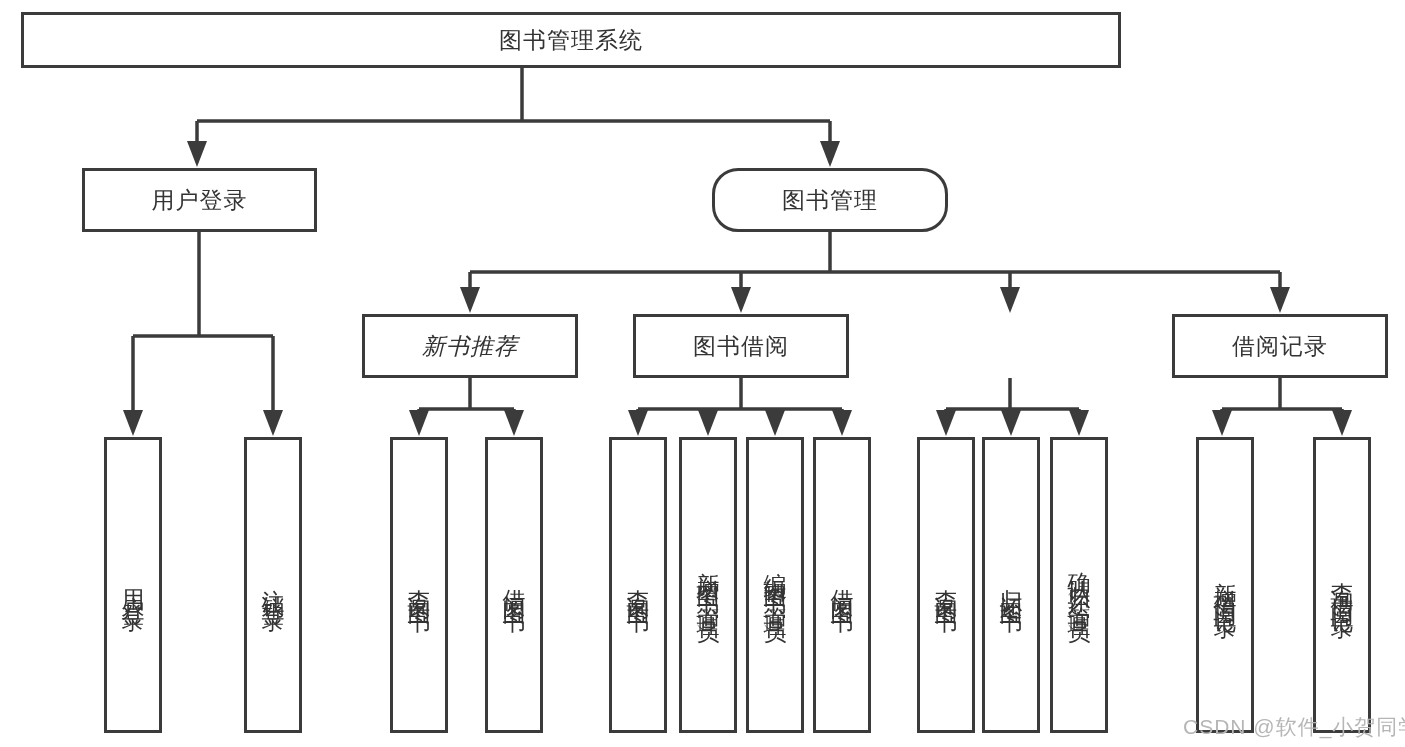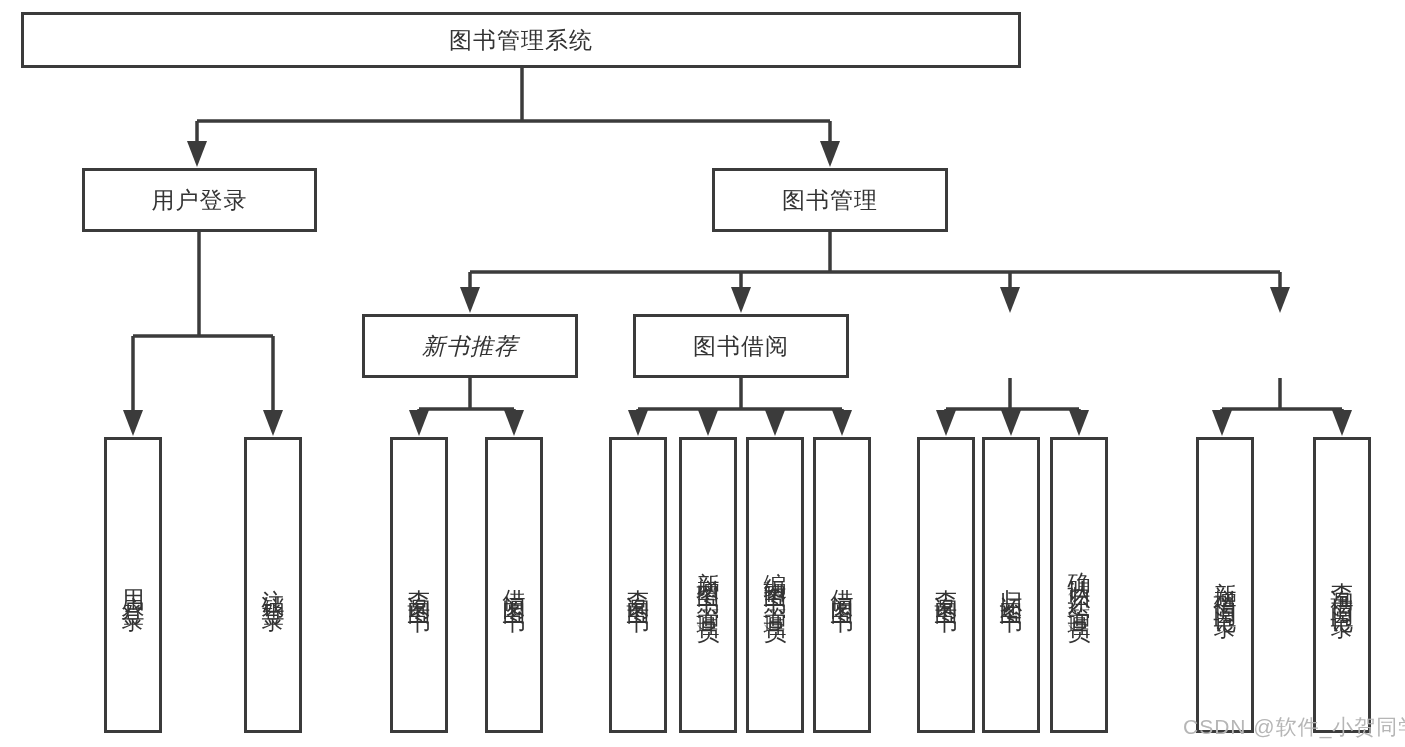--- a/index.html
+++ b/index.html
@@ -123,27 +123,28 @@
       <polygon points="765,410 785,410 775,436"></polygon>
       <polygon points="832,410 852,410 842,436"></polygon>
       <polygon points="936,410 956,410 946,436"></polygon>
       <polygon points="1001,410 1021,410 1011,436"></polygon>
       <polygon points="1069,410 1089,410 1079,436"></polygon>
       <polygon points="1212,410 1232,410 1222,436"></polygon>
       <polygon points="1332,410 1352,410 1342,436"></polygon>
     </g>
   </svg>
 
-  <div class="node h" style="left:21px; top:12px; width:1000px; height:56px;">图书管理系统</div>
+  <div class="node h" style="left:21px; top:12px; width:1100px; height:56px;">图书管理系统</div>
 
   <div class="node h" style="left:82px; top:168px; width:235px; height:64px;">用户登录</div>
-  <div class="node h" style="left:712px; top:168px; width:236px; height:64px;">图书管理</div>
+  <div class="node h" style="left:712px; top:168px; width:236px; height:64px;border-radius:26px;">图书管理</div>
 
   <div class="node h" style="left:362px; top:314px; width:216px; height:64px;font-style:italic;">新书推荐</div>
   <div class="node h" style="left:633px; top:314px; width:216px; height:64px;">图书借阅</div>
+  <div class="node h" style="left:1172px; top:314px; width:216px; height:64px;">借阅记录</div>
 
   <div class="node v" style="left:104px; top:437px; width:58px; height:296px;">用户登录</div>
   <div class="node v" style="left:244px; top:437px; width:58px; height:296px;">注销登录</div>
   <div class="node v" style="left:390px; top:437px; width:58px; height:296px;">查询图书</div>
   <div class="node v" style="left:485px; top:437px; width:58px; height:296px;">借阅图书</div>
   <div class="node v" style="left:609px; top:437px; width:58px; height:296px;">查询图书</div>
   <div class="node v" style="left:679px; top:437px; width:58px; height:296px;">新增图书（管理员）</div>
   <div class="node v" style="left:746px; top:437px; width:58px; height:296px;">编辑图书（管理员）</div>
   <div class="node v" style="left:813px; top:437px; width:58px; height:296px;">借阅图书</div>
   <div class="node v" style="left:917px; top:437px; width:58px; height:296px;">查询图书</div>

